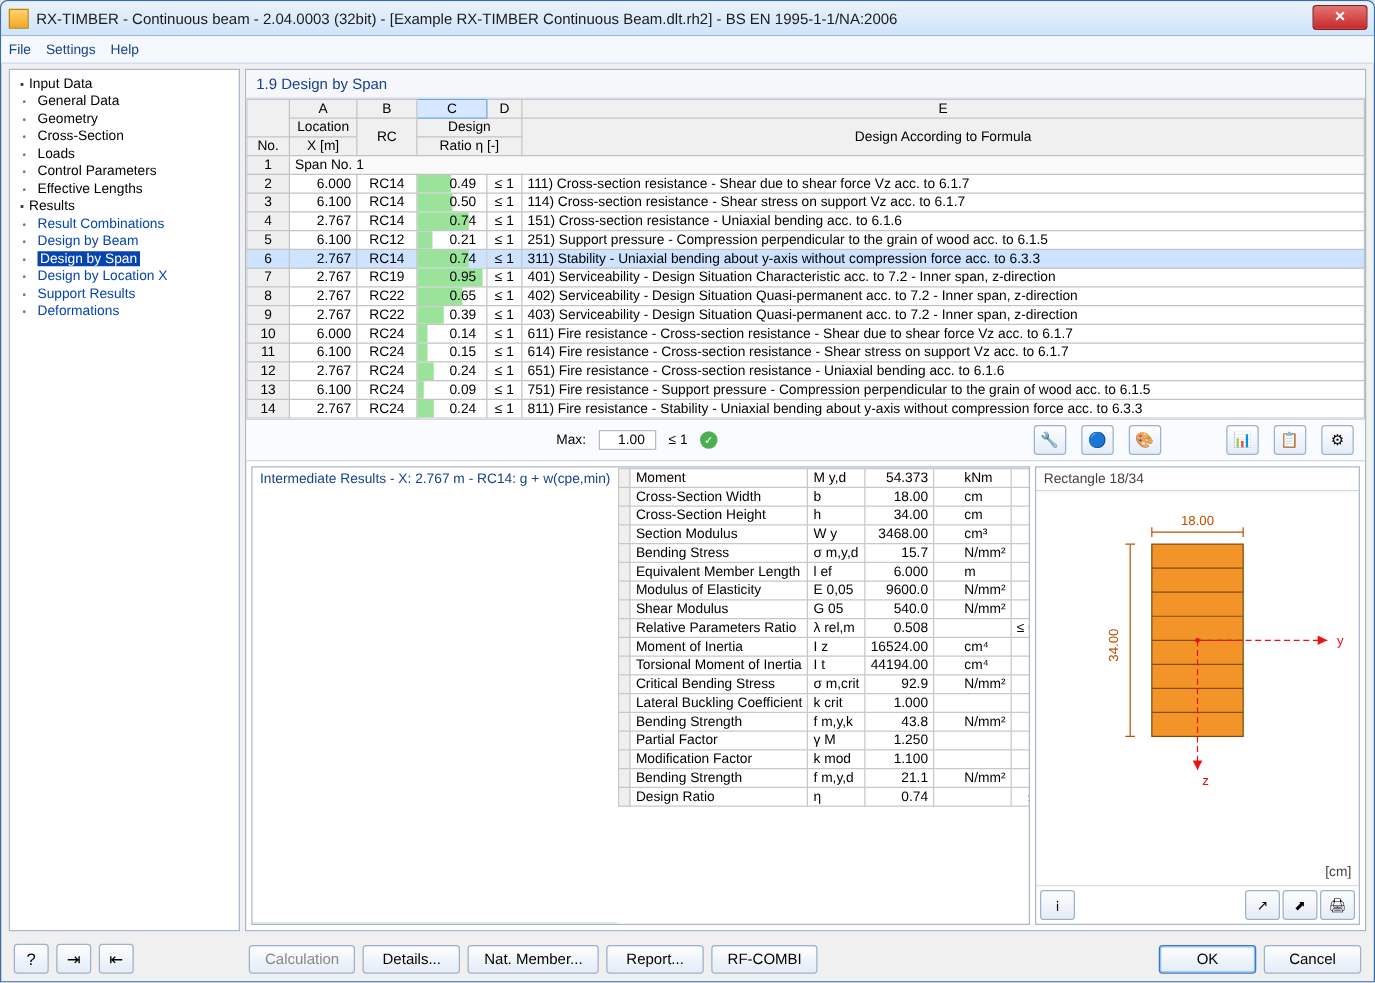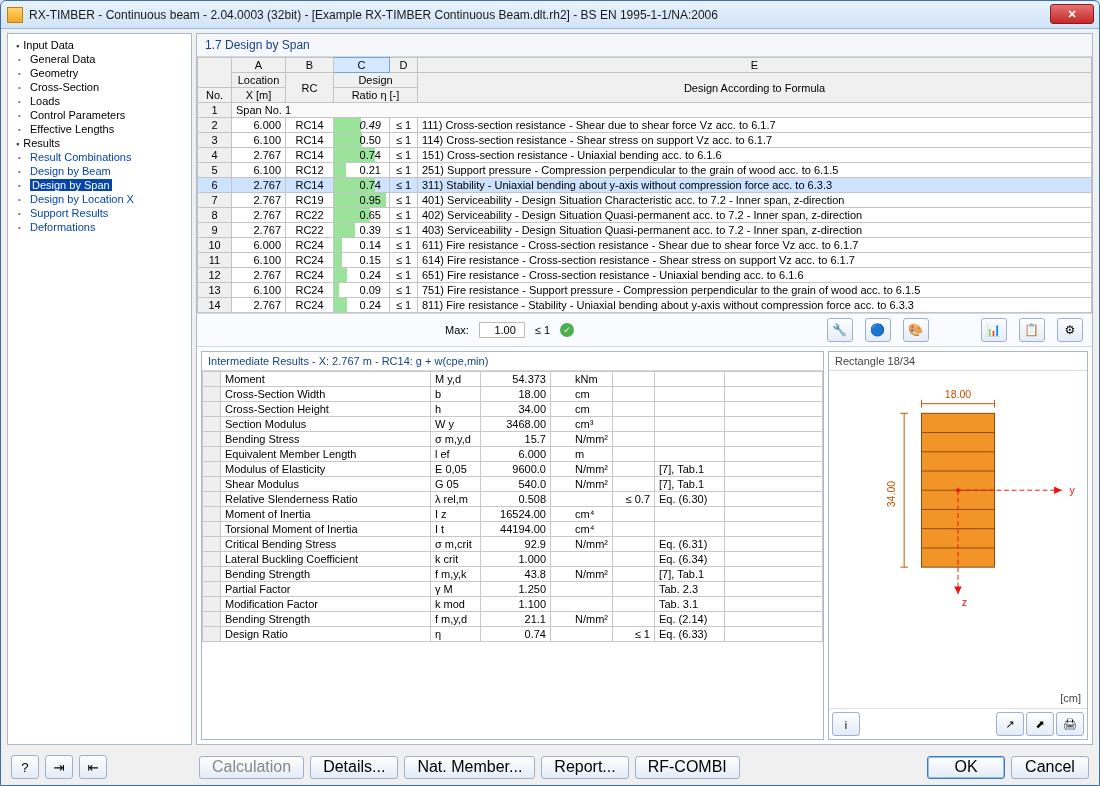--- a/index.html
+++ b/index.html
@@ -32,51 +32,56 @@
   tr.selected td { background:#cde3ff !important;}
   .ratio-cell { position:relative; padding-left:0 !important;}
   .ratio-bar { position:absolute; left:0; top:0; bottom:0; background:#9be29b; }
   .ratio-val { position:relative; padding:0 4px; display:inline-block; width:100%; text-align:right;}
   .limit-cell { text-align:center; width:28px;}
   .maxrow { padding:4px 8px; display:flex; align-items:center; gap:10px; border-top:1px solid #d0d8e4; border-bottom:1px solid #d0d8e4; background:#f9fbfe;}
   .maxrow .spacer { flex:1;}
   .iconbtn { width:26px; height:24px; border:1px solid #9bb1cd; background:linear-gradient(#fefefe,#e4ecf7); border-radius:3px; display:inline-flex; align-items:center; justify-content:center; font-size:12px; cursor:pointer; margin:0 1px;}
   .check-icon { width:14px; height:14px; border-radius:50%; background:#4caf50; display:inline-flex; align-items:center; justify-content:center; color:#fff; font-size:9px;}
   .lower { flex:1; display:flex; gap:4px; padding:4px; overflow:hidden;}
-  .inter-panel { flex:1; border:1px solid #a9b8cc; background:#fff; display:flex; flex-direction:column; overflow:hidden;}
+  .inter-panel { flex:1; border:1px solid #a9b8cc; background:#fff; display:flex; flex-direction:row; overflow:hidden;}
   .inter-header { color:#15428b; padding:3px 6px; border-bottom:1px solid #d0d8e4;}
   .inter-table-wrap { flex:1; overflow:auto;}
   table.inter { border-collapse:collapse; width:100%; font-size:11px;}
   table.inter td { border:1px solid #c8c8c8; padding:1px 4px; white-space:nowrap;}
   table.inter td.prop { width:210px;}
   table.inter td.sym { width:50px;}
   table.inter td.val { text-align:right; width:70px;}
   table.inter td.unit { width:54px;padding-left:24px;}
   table.inter td.lim { text-align:right; width:42px;}
   table.inter td.ref { width:70px;}
   .diagram-panel { width:260px; border:1px solid #a9b8cc; background:#fff; display:flex; flex-direction:column;}
   .diagram-header { color:#444; padding:3px 6px; border-bottom:1px solid #d0d8e4;}
   .diagram-body { flex:1; position:relative; }
   .diagram-foot { display:flex; gap:2px; padding:3px; border-top:1px solid #e0e0e0; align-items:center;}
   .rect-svg { width:100%; height:250px; }
   .footer { padding:6px 10px; display:flex; align-items:center; gap:6px;}
   .footer .spacer { flex:1;}
-  .btn { min-width:78px; height:23px; padding:0 12px; border:1px solid #9bb1cd; background:linear-gradient(#fefefe,#e4ecf7); border-radius:3px; cursor:pointer; font-size:16px;}
+  .btn { min-width:78px; height:23px; padding:0 12px; border:1px solid #9bb1cd; background:linear-gradient(#fefefe,#e4ecf7); border-radius:3px; cursor:pointer; font-size:12px;}
   .btn.default { border:1px solid #3a78c9; box-shadow:0 0 0 1px #8fc0f5 inset;}
   .smallbtn { width:28px; height:24px; border:1px solid #9bb1cd; background:linear-gradient(#fefefe,#e4ecf7); border-radius:3px; cursor:pointer; display:inline-flex; align-items:center; justify-content:center;}
   .cm-label { position:absolute; right:6px; bottom:4px; color:#444;}
 </style>
 </head>
 <body>
 
 <div class="window">
   <div class="titlebar">
     <div class="app-icon"></div>
     <div class="title-text">RX-TIMBER - Continuous beam - 2.04.0003 (32bit) - [Example RX-TIMBER Continuous Beam.dlt.rh2] - BS EN 1995-1-1/NA:2006</div>
     <div class="close-btn">✕</div>
+  </div>
+  <div class="menubar">
+    <span>File</span>
+    <span>Settings</span>
+    <span>Help</span>
   </div>
   <div class="body-area">
     <div class="sidebar">
       <div class="tree-root" id="tree">
           <div class="tree-item root">Input Data</div>
           <div class="tree-item leaf">General Data</div>
           <div class="tree-item leaf">Geometry</div>
           <div class="tree-item leaf">Cross-Section</div>
           <div class="tree-item leaf">Loads</div>
           <div class="tree-item leaf">Control Parameters</div>
@@ -84,21 +89,21 @@
           <div class="tree-item root">Results</div>
           <div class="tree-item leaf"><a href="#">Result Combinations</a></div>
           <div class="tree-item leaf"><a href="#">Design by Beam</a></div>
           <div class="tree-item leaf selected"><a href="#">Design by Span</a></div>
           <div class="tree-item leaf"><a href="#">Design by Location X</a></div>
           <div class="tree-item leaf"><a href="#">Support Results</a></div>
           <div class="tree-item leaf"><a href="#">Deformations</a></div>
         </div>
     </div>
     <div class="main">
-      <div class="section-title">1.7 Design by Span</div>
+      <div class="section-title">1.9 Design by Span</div>
       <div class="table-area" style="max-height:300px;">
         <table class="grid">
           <thead>
             <tr>
               <th rowspan="2"></th>
               <th>A</th>
                 <th>B</th>
               <th class="selcol">C</th>
                 <th>D</th>
               <th>E</th>
@@ -117,21 +122,21 @@
           </thead>
           <tbody id="design-body">
               <tr>
                 <td class="rownum">1</td>
                 <td colspan="5" class="spanrow">Span No. 1</td>
               </tr>
               <tr>
                 <td class="rownum">2</td>
                 <td style="text-align:right;width:54px;">6.000</td>
                 <td style="text-align:center;width:48px;">RC14</td>
-                <td class="ratio-cell" style="width:56px;font-style:italic;"><div class="ratio-bar" style="width:49%"></div><span class="ratio-val">0.49</span></td>
+                <td class="ratio-cell" style="width:56px;"><div class="ratio-bar" style="width:49%"></div><span class="ratio-val">0.49</span></td>
                 <td class="limit-cell">≤ 1</td>
                 <td>111) Cross-section resistance - Shear due to shear force Vz acc. to 6.1.7</td>
               </tr>
               <tr>
                 <td class="rownum">3</td>
                 <td style="text-align:right;width:54px;">6.100</td>
                 <td style="text-align:center;width:48px;">RC14</td>
                 <td class="ratio-cell" style="width:56px;"><div class="ratio-bar" style="width:50%"></div><span class="ratio-val">0.50</span></td>
                 <td class="limit-cell">≤ 1</td>
                 <td>114) Cross-section resistance - Shear stress on support Vz acc. to 6.1.7</td>
@@ -322,21 +327,21 @@
                     <td class="prop">Shear Modulus</td>
                     <td class="sym">G 05</td>
                     <td class="val">540.0</td>
                     <td class="unit">N/mm²</td>
                     <td class="lim"></td>
                     <td class="ref">[7], Tab.1</td>
                     <td></td>
                   </tr>
                   <tr>
                     <td style="width:18px;background:#efefef;"></td>
-                    <td class="prop">Relative Slenderness Ratio</td>
+                    <td class="prop">Relative Parameters Ratio</td>
                     <td class="sym">λ rel,m</td>
                     <td class="val">0.508</td>
                     <td class="unit"></td>
                     <td class="lim">≤ 0.7</td>
                     <td class="ref">Eq. (6.30)</td>
                     <td></td>
                   </tr>
                   <tr>
                     <td style="width:18px;background:#efefef;"></td>
                     <td class="prop">Moment of Inertia</td>

